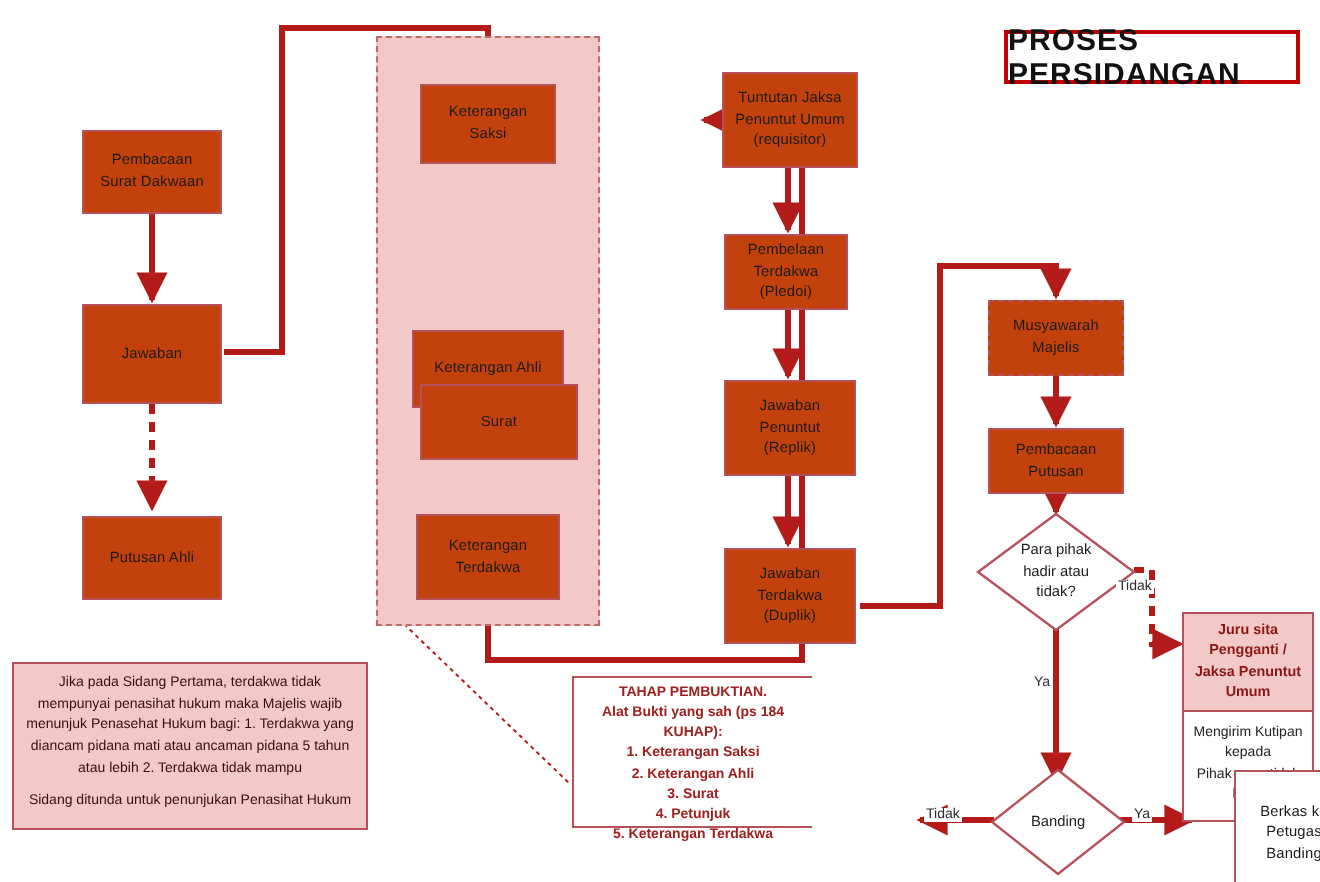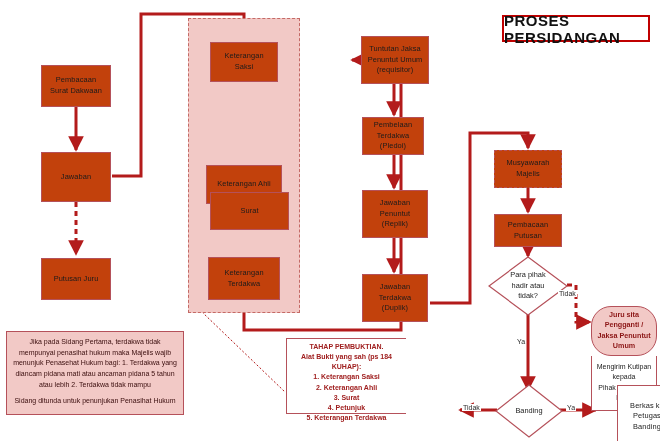--- a/index.html
+++ b/index.html
@@ -220,21 +220,21 @@
 
   <div class="phase-region" style="left:188px; top:18px; width:112px; height:295px;"></div>
 
   <div class="title-box" style="left:502px; top:15px; width:148px; height:27px;">PROSES PERSIDANGAN</div>
 
   <div class="node" style="left:41px; top:65px; width:70px; height:42px; white-space:pre-line;">Pembacaan
 Surat Dakwaan</div>
 
   <div class="node" style="left:41px; top:152px; width:70px; height:50px; white-space:pre-line;">Jawaban</div>
 
-  <div class="node" style="left:41px; top:258px; width:70px; height:42px; white-space:pre-line;">Putusan Juru</div>
+  <div class="node" style="left:41px; top:258px; width:70px; height:42px; white-space:pre-line;">Putusan Ahli</div>
 
   <div class="node" style="left:210px; top:42px; width:68px; height:40px; white-space:pre-line;">Keterangan
 Saksi</div>
 
   <div class="node" style="left:206px; top:122px; width:76px; height:39px; white-space:pre-line;margin-top:43px;">Keterangan Ahli</div>
 
   <div class="node" style="left:210px; top:192px; width:79px; height:38px; white-space:pre-line;">Surat</div>
 
   <div class="node" style="left:208px; top:257px; width:72px; height:43px; white-space:pre-line;">Keterangan
 Terdakwa</div>
@@ -267,21 +267,21 @@
     </svg>
     <div class="dtext" style="white-space:pre-line;">Para pihak
 hadir atau
 tidak?</div>
   </div>
 
   <div class="edge-label" style="left:558px; top:290px;">Tidak</div>
   <div class="edge-label" style="left:516px; top:338px;">Ya</div>
 
   <div class="stack-box" style="left:591px; top:306px; width:66px;">
-    <div class="stack-head" style="white-space:pre-line;border-radius:20px;">Juru sita Pengganti /
+    <div class="stack-head" style="white-space:pre-line;">Juru sita Pengganti /
 Jaksa Penuntut Umum</div>
     <div class="stack-body" style="white-space:pre-line;">Mengirim Kutipan kepada
 Pihak yang tidak hadir</div>
   </div>
 
   <div class="diamond" style="left:495px; top:384px; width:68px; height:54px;">
     <svg class="dshape" viewBox="0 0 68 54" xmlns="http://www.w3.org/2000/svg">
       <polygon points="34,1 67,27 34,53 1,27" fill="#ffffff" stroke="#b5515a" stroke-width="1.2"></polygon>
     </svg>
     <div class="dtext">Banding</div>

